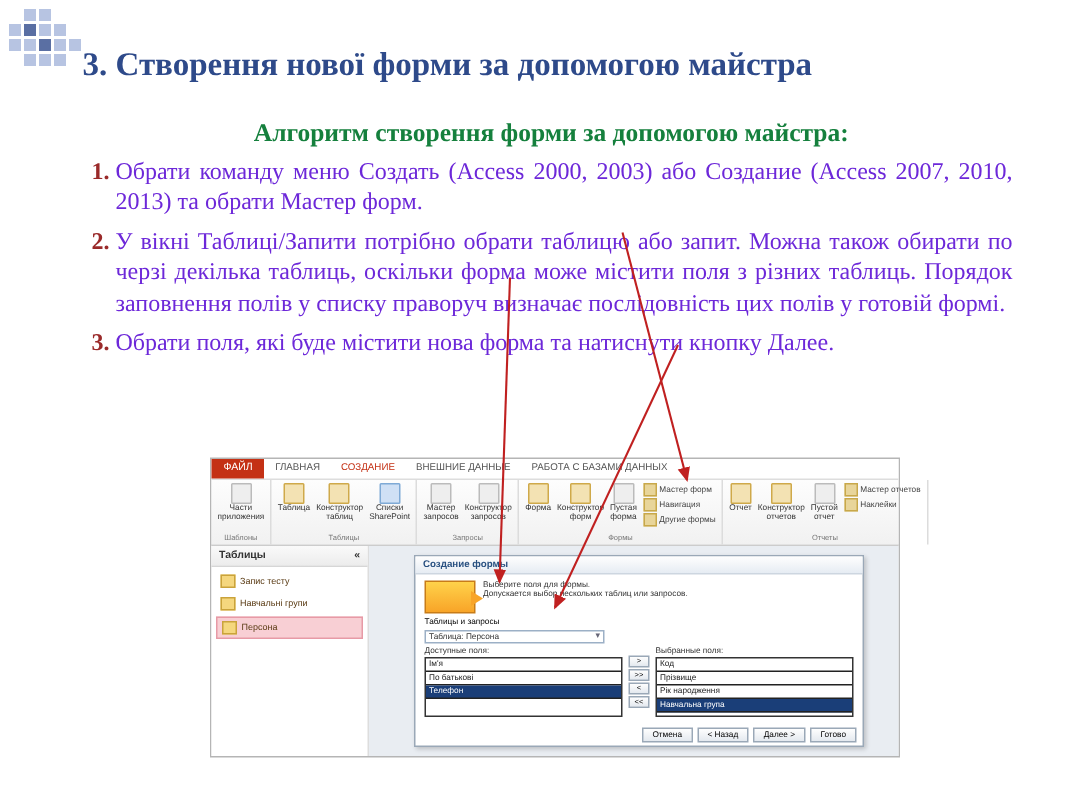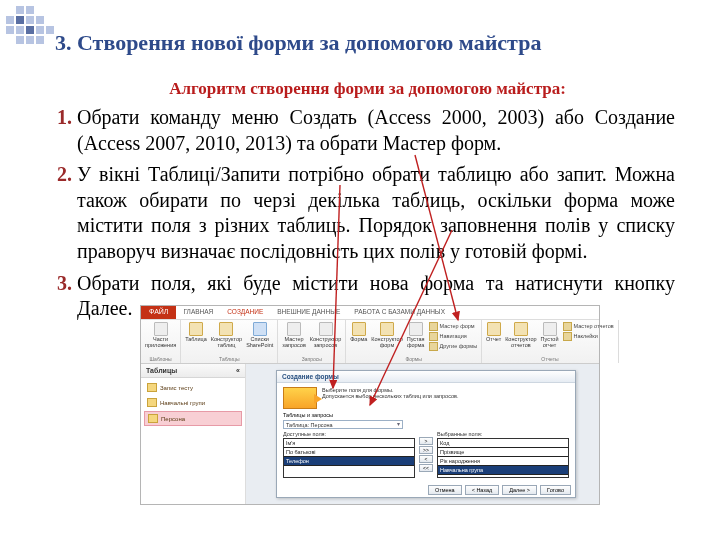--- a/index.html
+++ b/index.html
@@ -17,26 +17,26 @@
     grid-template-columns: repeat(6, 8px); grid-auto-rows: 8px; gap: 2px;
   }
   .corner-deco span { background: #b7c4e2; }
   .corner-deco span.d { background: #5a6fa3; }
   .corner-deco span.e { background: transparent; }
   h1.slide-title {
     color: #2e4a8a; font-size: 22px; font-weight: bold;
     margin: 30px 40px 23px 55px; text-align: left;
   }
   h2.subtitle {
-    color: #b91c1c; font-size: 17px; font-weight: bold;
+    color: #15803d; font-size: 17px; font-weight: bold;
     margin: 2px 40px 6px 55px; text-align: center;
   }
   ol.steps {
     margin: 0 45px 0 55px; padding-left: 22px;
-    font-size: 20px; color: #000000; line-height: 1.28;
+    font-size: 16px; color: #6d28d9; line-height: 1.28;
   }
   ol.steps li { margin-bottom: 6px; text-align: justify; }
   ol.steps li::marker { color: #9a2a2a; font-weight: bold; }
   .figure-wrap {
     position: absolute; left: 140px; top: 305px; width: 460px; height: 205px;
   }
   .access-window {
     width: 460px; height: 200px; border: 1px solid #b5b5b5;
     font-family: "Segoe UI", Tahoma, sans-serif; font-size: 6.5px;
     background: #fff; position: relative;

